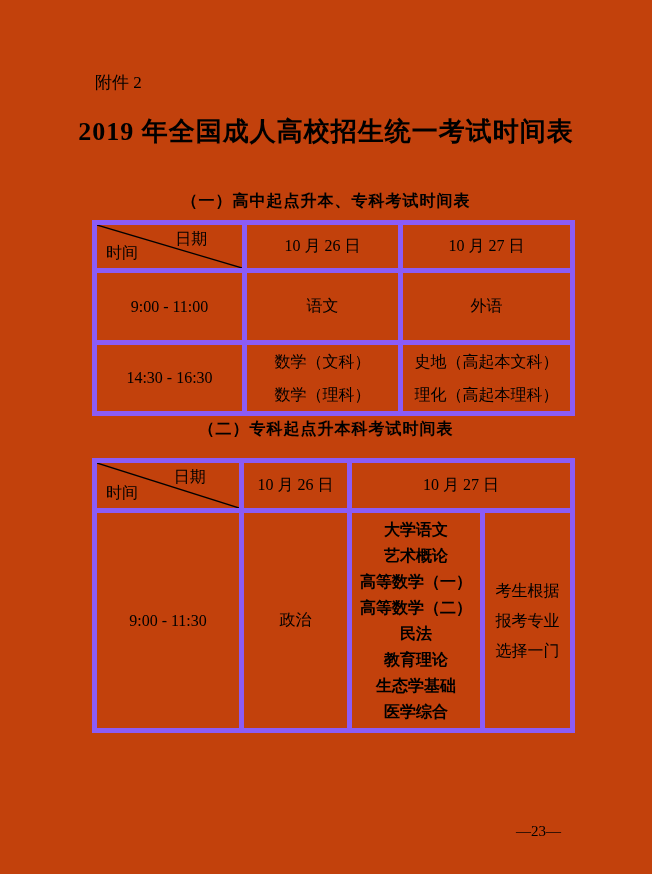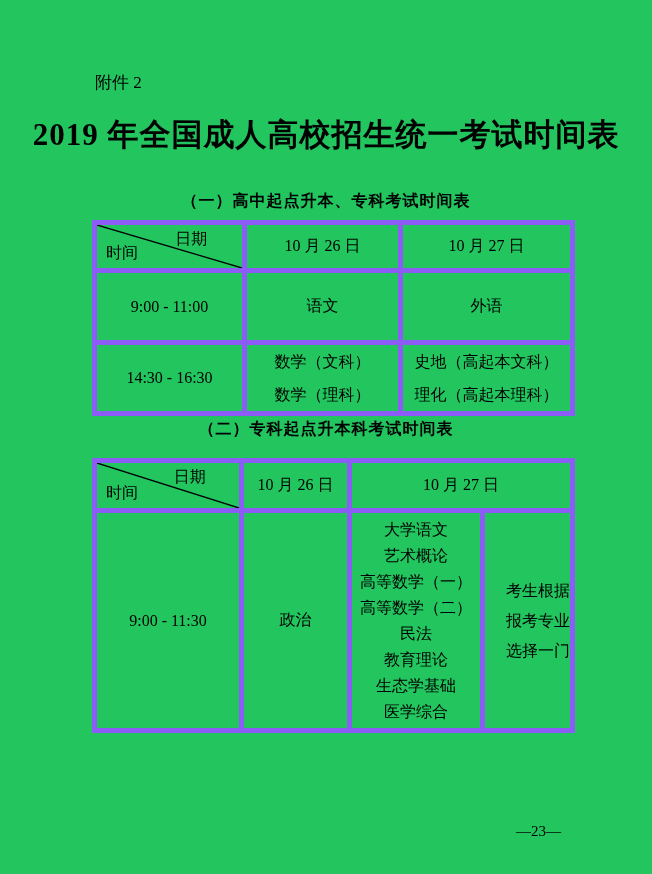--- a/index.html
+++ b/index.html
@@ -1,36 +1,36 @@
 <!DOCTYPE html>
 <html><head>
 <meta charset="utf-8">
 <style>
   * { margin:0; padding:0; box-sizing:border-box; }
   html,body { background:#ffffff; }
   .page {
     position:relative;
     width:652px;
     height:874px;
-    background:#22c55e;
+    background:#c2410c;
     color:#000;
     font-family:"Liberation Serif", serif;
     overflow:hidden;
   }
   .attachment-label {
     position:absolute;
     left:95px; top:71px;
     font-size:17px;
   }
   .doc-title {
     position:absolute;
     left:0; top:114px;
     width:100%;
     text-align:center;
-    font-size:31px;
+    font-size:26px;
     font-weight:bold;
     letter-spacing:1px;
   }
   .table-caption {
     position:absolute;
     left:0;
     width:100%;
     text-align:center;
     font-size:16px;
     font-weight:bold;
@@ -72,22 +72,22 @@
   .corner-time {
     position:absolute;
     bottom:4px; left:9px;
     font-size:16px;
   }
   .time-cell {
     font-size:17px;
     font-family:"Liberation Serif", serif;
   }
   .two-line div { line-height:33px; }
-  .subjects div { line-height:26px; }
-  .note-lines div { line-height:30px;text-align:right; }
+  .subjects div { line-height:26px;font-weight:bold; }
+  .note-lines div { line-height:30px; }
   .page-number {
     position:absolute;
     top:823px; left:516px;
     width:80px;
     font-size:15px;
   }
 </style>
 </head>
 <body>
 

